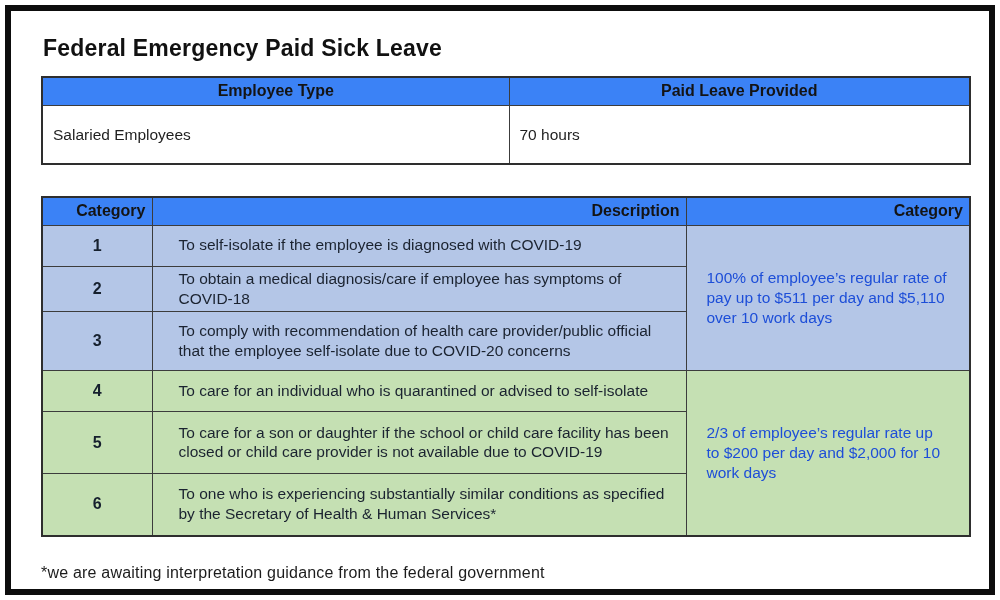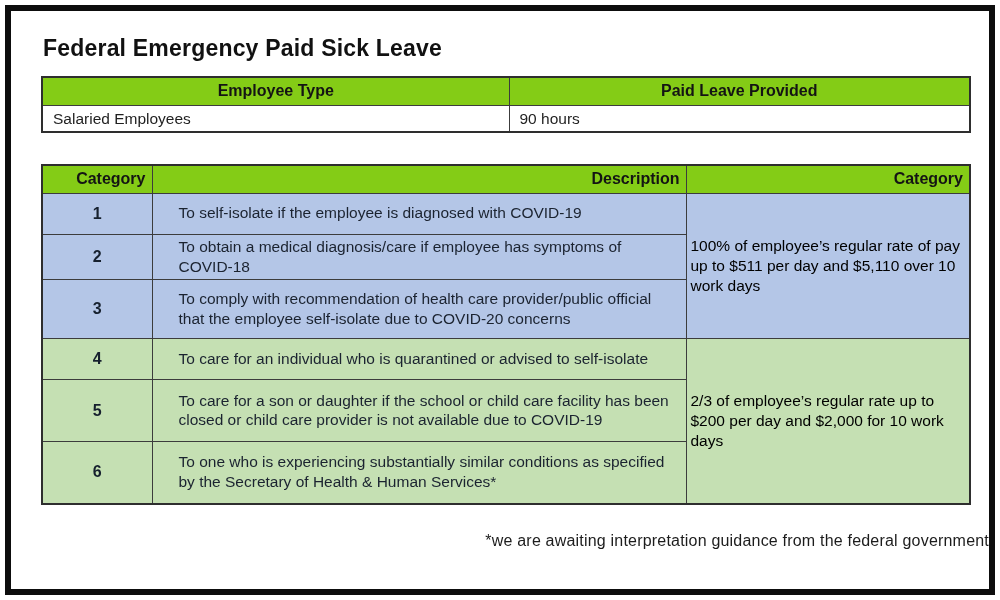--- a/index.html
+++ b/index.html
@@ -32,66 +32,65 @@
     table-layout: fixed;
     width: 928px;
   }
   th, td {
     border: 1px solid #3c3c3c;
     font-size: 15.5px;
     line-height: 1.28;
   }
   table.bordered { border: 2px solid #2e2e2e; }
   th {
-    background: #84cc16;
+    background: #3b82f6;
     font-weight: bold;
     font-size: 16px;
     text-align: center;
     padding: 3px 6px;
     color: #141414;
   }
   
   .leave-table { margin-bottom: 31px; }
-  .leave-table td { padding: 3px 10px; vertical-align: middle; }
+  .leave-table td { padding: 19px 10px; vertical-align: middle; }
   .leave-table .row-single { height: 27px; }
   .leave-table .row-double { height: 48px; }
   .leave-table th { height: 28px; }
   
   .cat-table th { height: 24px; text-align: right; }
   .cat-cell {
     text-align: center;
     vertical-align: middle;
     font-weight: bold;
     font-size: 16px;
     color: #16202e;
   }
   .desc-cell {
     padding: 2px 10px 3px 26px;
     vertical-align: middle;
     color: #1b2330;
   }
   .pay-cell {
     vertical-align: middle;
-    padding: 8px 4px;
-    color: #000000;
+    padding: 8px 20px;
+    color: #1d4ed8;
   }
   .blue  { background: #b4c6e7; }
   .green { background: #c5e0b3; }
   .row-1 { height: 41px; }
   .row-2 { height: 42px; }
   .row-3 { height: 59px; }
   .row-4 { height: 41px; }
   .row-5 { height: 62px; }
   .row-6 { height: 62px; }
   .footnote {
     margin-top: 27px;
     font-size: 16px;
     color: #1c1c1c;
     letter-spacing: 0.2px;
-    text-align: right;
   }
 </style>
 </head>
 <body>
 
 <div class="page">
   <div class="frame">
 
     <div class="doc-title">Federal Emergency Paid Sick Leave</div>
 
@@ -102,21 +101,21 @@
       </colgroup>
       <thead>
         <tr>
           <th>Employee Type</th>
           <th>Paid Leave Provided</th>
         </tr>
       </thead>
       <tbody>
         <tr class="row-single">
           <td>Salaried Employees</td>
-          <td>90 hours</td>
+          <td>70 hours</td>
         </tr>
       </tbody>
     </table>
 
     <table class="cat-table bordered">
       <colgroup>
         <col style="width:110px">
         <col style="width:534px">
         <col style="width:284px">
       </colgroup>

